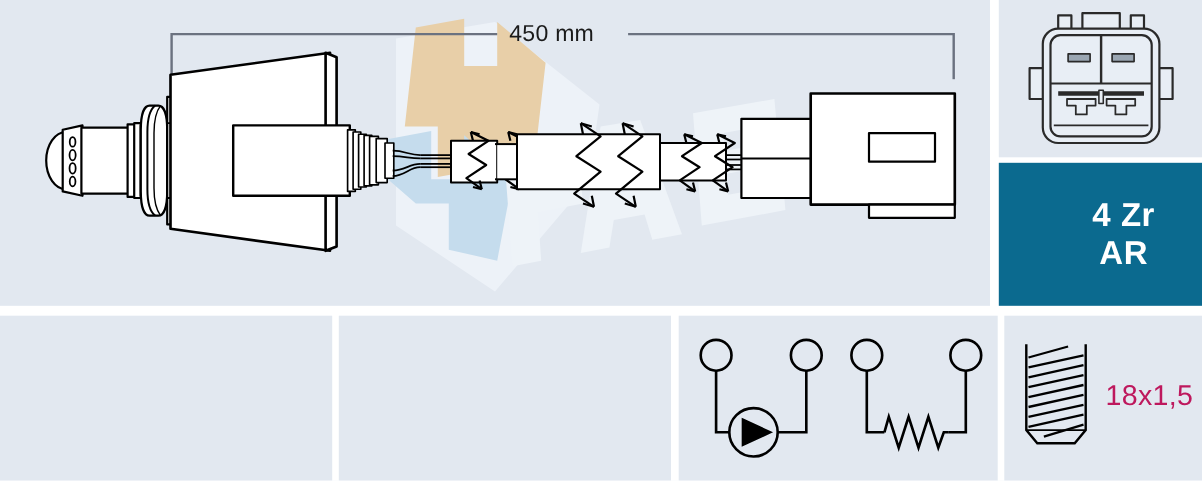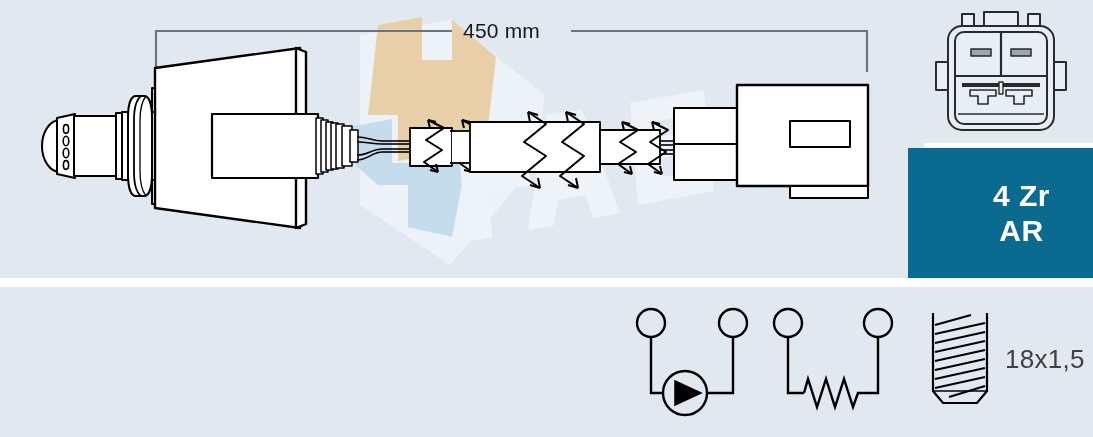--- a/index.html
+++ b/index.html
@@ -1,25 +1,25 @@
 <!DOCTYPE html>
 <html><head>
 <meta charset="utf-8">
 <style>
   html,body{margin:0;padding:0;background:#ffffff;}
   body{width:1093px;height:437px;position:relative;overflow:hidden;
        font-family:"Liberation Sans",sans-serif;}
-  .panel{position:absolute;background:#e2e8f0;padding-left:24px;}
+  .panel{position:absolute;background:#e2e8f0;}
   .badge{position:absolute;display:flex;flex-direction:column;
          align-items:center;justify-content:center;padding-left:21px;}
   .badge-line{color:#ffffff;font-weight:bold;font-size:30px;
               letter-spacing:0.5px;line-height:1.18;}
   .dimtext{position:absolute;font-size:21px;color:#1a1a1a;
            letter-spacing:0.2px;white-space:nowrap;}
-  .threadtext{position:absolute;font-size:26px;color:#404040;
+  .threadtext{position:absolute;font-size:26px;color:#be185d;
               letter-spacing:0.3px;white-space:nowrap;}
   svg{display:block;overflow:visible;}
   .svg-abs{position:absolute;}
 </style>
 </head>
 <body>
 
 <div class="panel" style="left:0px;top:0px;width:900px;height:278px;">
 
   <svg class="svg-abs" style="left:300px;top:15px;" width="320" height="250" viewBox="0 0 320 250">

